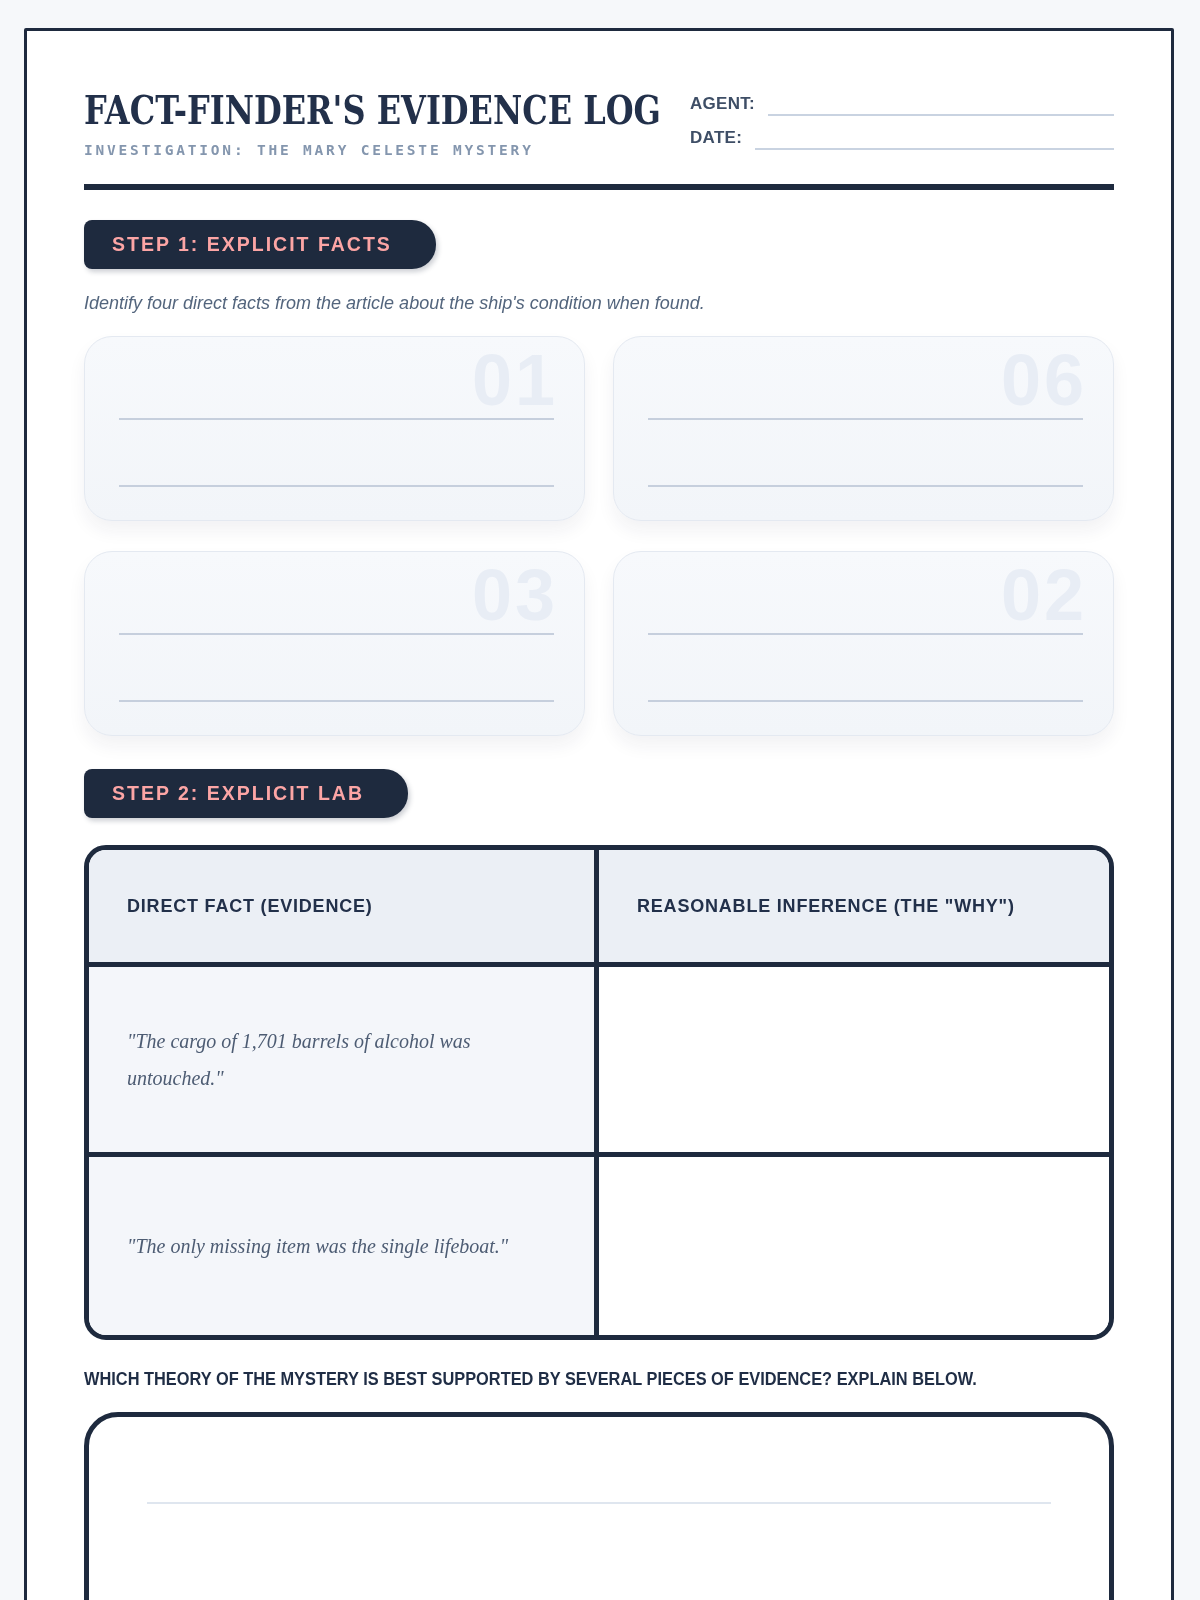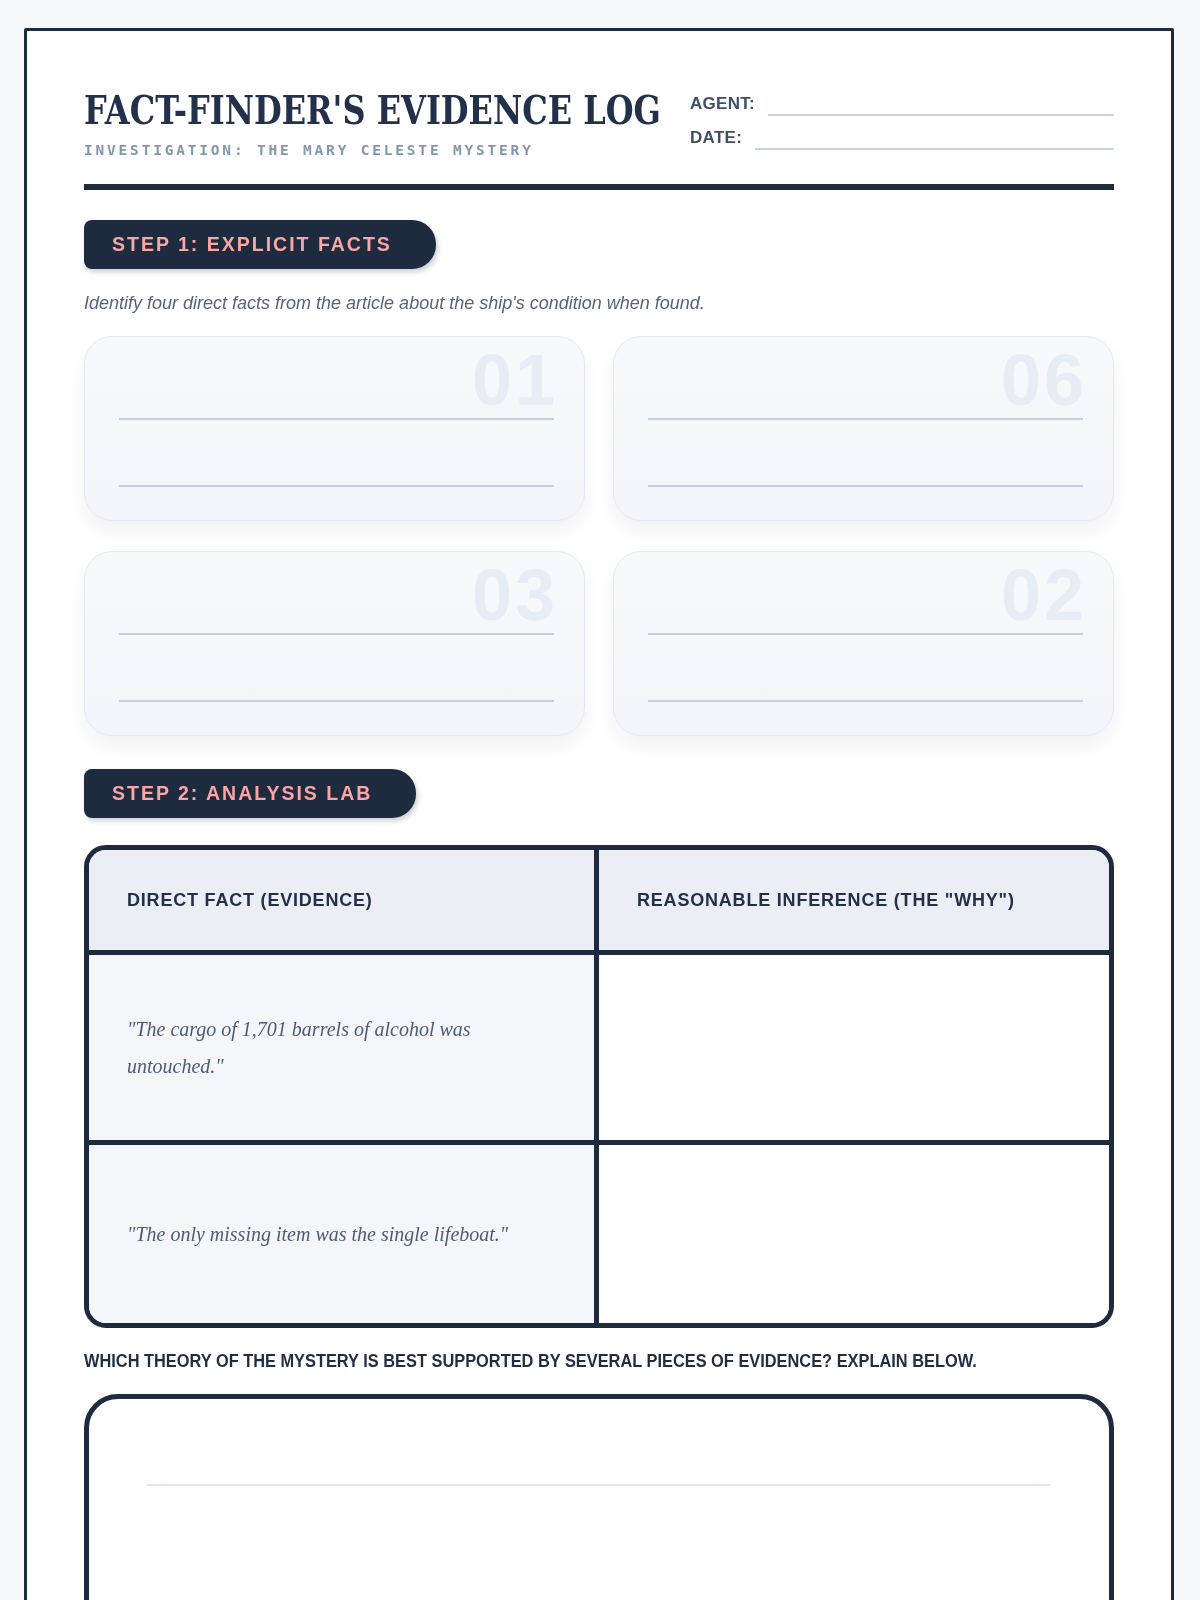--- a/index.html
+++ b/index.html
@@ -122,40 +122,40 @@
     overflow: hidden;
     background: #ffffff;
   }
   .trow { display: flex; }
   .trow + .trow { border-top: 5px solid #1e2a3e; }
   .tcell { width: 50%; }
   .tcell.c-left { border-right: 5px solid #1e2a3e; background: #f4f6fa; }
   .tcell.c-right { background: #ffffff; }
   .thead .tcell {
     background: #ebeff5;
-    height: 100px;
+    height: 112px;
     display: flex; align-items: center;
     padding-left: 38px;
     font-weight: bold; font-size: 18px; letter-spacing: 0.8px;
     color: #22304a;
   }
   .trow.r1 .tcell { height: 185px; }
   .trow.r2 .tcell { height: 178px; }
   .quote {
     display: flex; align-items: center;
     padding: 0 70px 0 38px;
     font-family: "Liberation Serif", serif;
     font-style: italic;
     font-size: 20px;
     line-height: 1.85;
     color: #4d5c73;
   }
 
   
-  .question { margin-top: 22px; }
+  .question { margin-top: 28px; }
   .question span {
     display: inline-block;
     white-space: nowrap;
     font-weight: bold;
     font-size: 18.5px;
     color: #1f2d45;
     transform: scaleX(0.885);
     transform-origin: left center;
   }
   .answer-box {
@@ -217,21 +217,21 @@
         </div>
         <div class="card">
           <div class="card-number">02</div>
           <div class="card-line l1"></div>
           <div class="card-line l2"></div>
         </div>
       </div>
     </section>
 
     <section>
-      <div class="badge badge-step2">STEP 2: ANALYSIS LAB</div>
+      <div class="badge badge-step2">STEP 2: EXPLICIT LAB</div>
       <div class="table">
         <div class="trow thead">
           <div class="tcell c-left">DIRECT FACT (EVIDENCE)</div>
           <div class="tcell c-right">REASONABLE INFERENCE (THE "WHY")</div>
         </div>
         <div class="trow r1">
           <div class="tcell c-left quote">"The cargo of 1,701 barrels of alcohol was untouched."</div>
           <div class="tcell c-right"></div>
         </div>
         <div class="trow r2">

